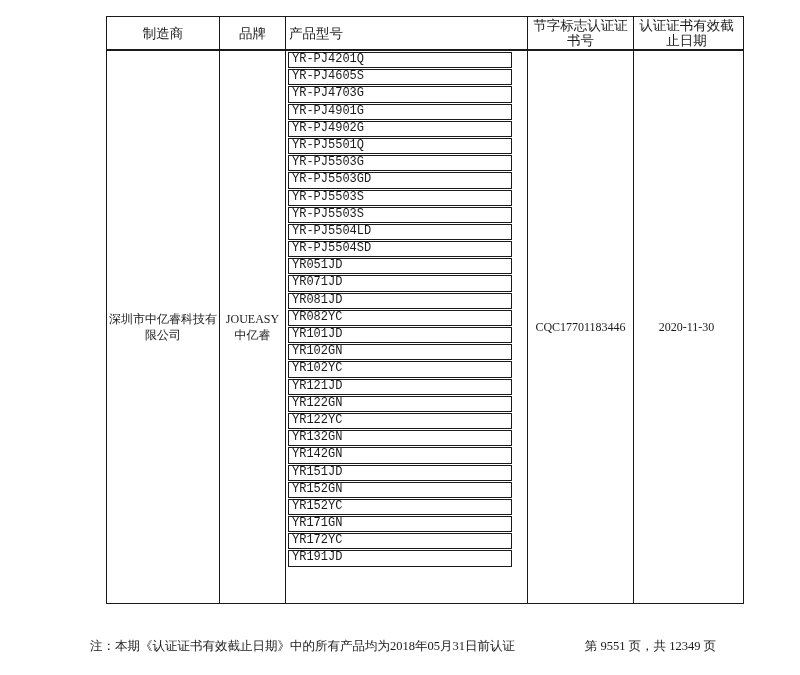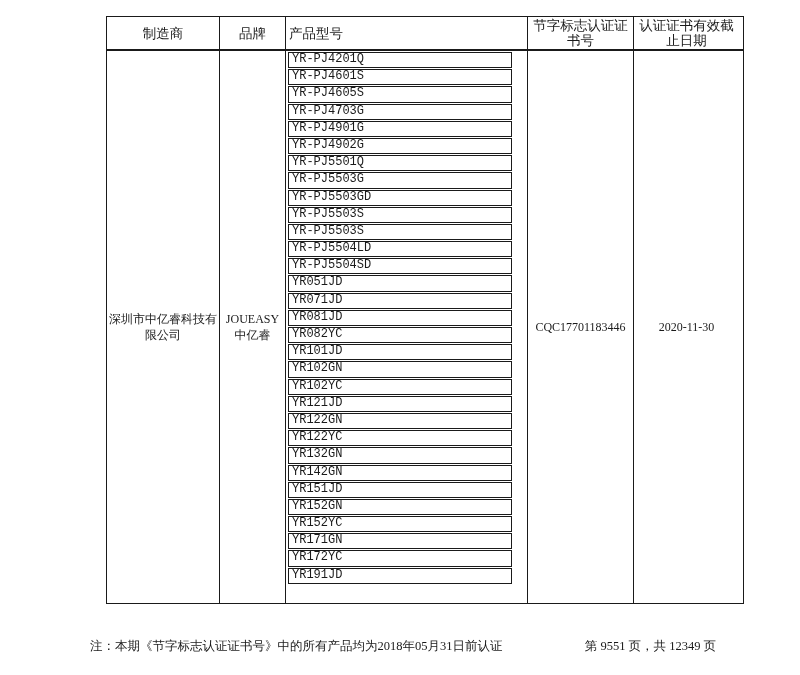--- a/index.html
+++ b/index.html
@@ -121,21 +121,20 @@
       <div class="bcell col-brand brand-cell">
         <div class="brand-lines">
           <span>JOUEASY</span><br>
           <span>中亿睿</span>
         </div>
       </div>
 
       <div class="bcell col-models models-cell">
 
       <div class="model-box">YR-PJ4201Q</div>
-          <div class="model-box">YR-PJ4601S</div>
           <div class="model-box">YR-PJ4605S</div>
           <div class="model-box">YR-PJ4703G</div>
           <div class="model-box">YR-PJ4901G</div>
           <div class="model-box">YR-PJ4902G</div>
           <div class="model-box">YR-PJ5501Q</div>
           <div class="model-box">YR-PJ5503G</div>
           <div class="model-box">YR-PJ5503GD</div>
           <div class="model-box">YR-PJ5503S</div>
           <div class="model-box">YR-PJ5503S</div>
           <div class="model-box">YR-PJ5504LD</div>
@@ -160,17 +159,17 @@
           <div class="model-box">YR191JD</div>
         </div>
 
       <div class="bcell col-certno">CQC17701183446</div>
       <div class="bcell col-expiry last">2020-11-30</div>
     </div>
 
   </div>
 
   <div class="footer">
-    <span>注：本期《节字标志认证证书号》中的所有产品均为2018年05月31日前认证</span>
+    <span>注：本期《认证证书有效截止日期》中的所有产品均为2018年05月31日前认证</span>
     <span>第 9551 页，共 12349 页</span>
   </div>
 
 </div>
 
 </body></html>

